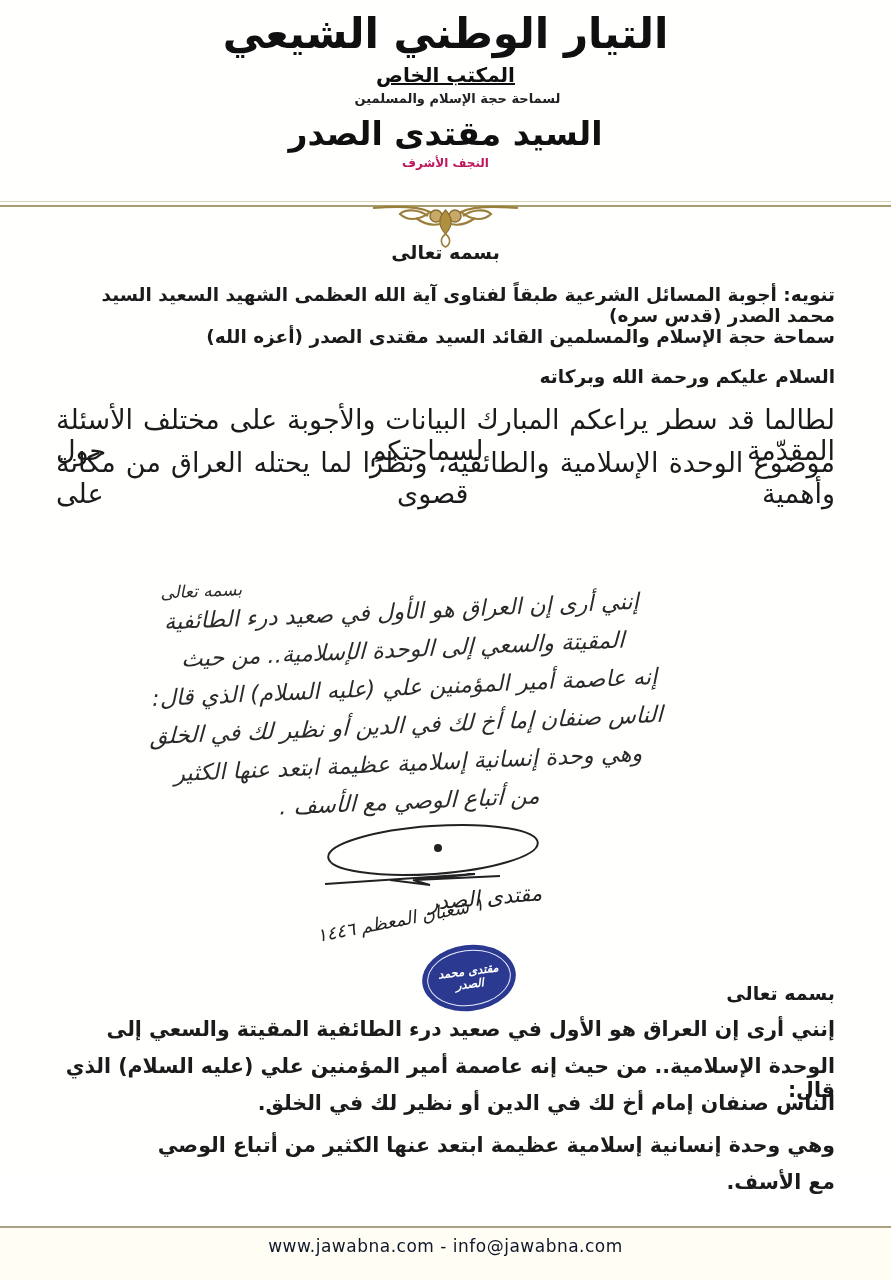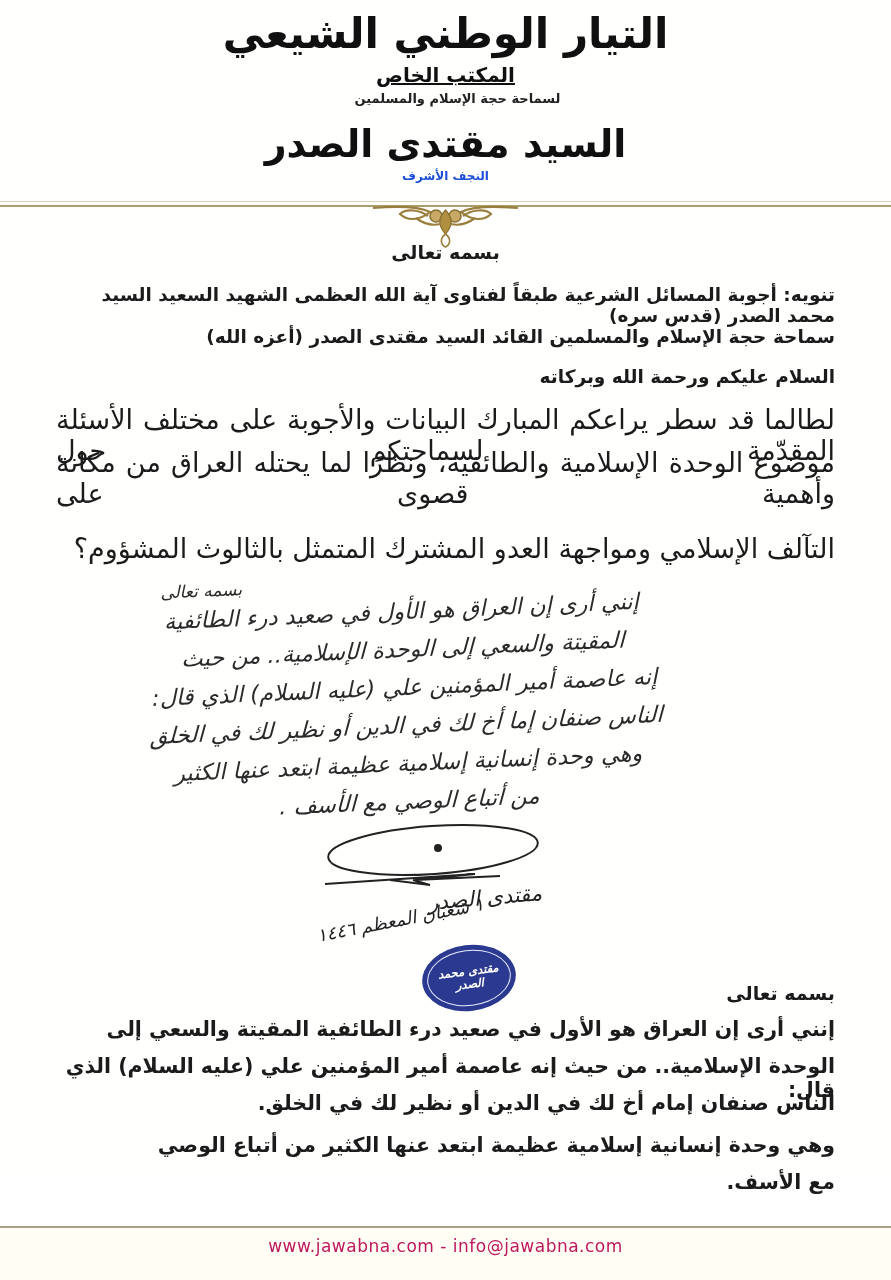--- a/index.html
+++ b/index.html
@@ -8,22 +8,22 @@
     font-family:"DejaVu Sans",sans-serif;color:#1b1b1b;position:relative;
   }
   .page{position:relative;width:891px;height:1176px;background:#fffffe;}
 
   
   .header{position:absolute;top:6px;left:0;width:100%;text-align:center;color:#101010;}
   .hdr-org{font-size:42px;font-weight:bold;letter-spacing:1px;line-height:1.35;
     font-family:"DejaVu Serif","DejaVu Sans",serif;}
   .hdr-office{font-size:20px;font-weight:bold;font-family:"DejaVu Serif","DejaVu Sans",serif;text-decoration:underline;}
   .hdr-office-sub{font-size:13px;font-weight:bold;margin-top:4px;color:#222;margin-left:24px;}
-  .hdr-leader{font-size:38px;font-weight:bold;margin-top:15px;font-family:"DejaVu Serif","DejaVu Sans",serif;}
-  .hdr-city{font-size:12px;font-weight:bold;margin-top:3px;color:#1d4ed8;}
+  .hdr-leader{font-size:33px;font-weight:bold;margin-top:8px;font-family:"DejaVu Serif","DejaVu Sans",serif;}
+  .hdr-city{font-size:12px;font-weight:bold;margin-top:3px;color:#be185d;}
 
   
   .rule{position:absolute;left:0;top:201px;width:891px;height:3px;
     border-top:1px solid #d9d2b8;border-bottom:2px solid #a99d6e;}
   .ornament{position:absolute;top:204px;left:368px;width:155px;height:44px;}
 
   
   .b-basmala{position:absolute;top:241px;left:0;width:100%;text-align:center;
     font-size:19px;font-weight:bold;}
   .b-line{position:absolute;right:56px;left:57px;font-size:18.5px;font-weight:bold;text-align:right;}
@@ -64,21 +64,21 @@
   .t0{top:1017px;} .t1{top:1054px;} .t2{top:1091px;} .t3{top:1133px;} .t4{top:1170px;}
   .signer{position:absolute;top:1229px;left:105px;width:175px;text-align:center;}
   .signer-name{font-size:17.5px;font-weight:bold;letter-spacing:1px;}
   .signer-date{font-size:13.5px;font-weight:bold;margin-top:6px;}
 
   
   .footer-rule{position:absolute;left:0;top:1226px;width:891px;height:0;
     border-top:2px solid #aaa083;}
   .footer-band{position:absolute;left:0;top:1228px;width:891px;height:52px;background:#fffdf4;}
   .footer-text{position:absolute;left:0;top:1236px;width:100%;text-align:center;
-    font-size:17px;color:#be185d;direction:ltr;letter-spacing:0.5px;}
+    font-size:17px;color:#0f172a;direction:ltr;letter-spacing:0.5px;}
 </style>
 </head>
 <body>
 
 <div class="page">
 
   <div class="header">
     <div class="hdr-org">التيار الوطني الشيعي</div>
     <div class="hdr-office">المكتب الخاص</div>
     <div class="hdr-office-sub">لسماحة حجة الإسلام والمسلمين</div>
@@ -100,21 +100,20 @@
     </g>
   </svg>
 
   <div class="b-basmala">بسمه تعالى</div>
   <div class="b-line notice">تنويه: أجوبة المسائل الشرعية طبقاً لفتاوى آية الله العظمى الشهيد السعيد السيد محمد الصدر (قدس سره)</div>
   <div class="b-line addressee">سماحة حجة الإسلام والمسلمين القائد السيد مقتدى الصدر (أعزه الله)</div>
   <div class="b-line greeting">السلام عليكم ورحمة الله وبركاته</div>
 
   <div class="q-line q0">لطالما قد سطر يراعكم المبارك البيانات والأجوبة على مختلف الأسئلة المقدّمة لسماحتكم حول</div>
   <div class="q-line q1">موضوع الوحدة الإسلامية والطائفية، ونظرًا لما يحتله العراق من مكانة وأهمية قصوى على</div>
-  <div class="q-line q3">التآلف الإسلامي ومواجهة العدو المشترك المتمثل بالثالوث المشؤوم؟</div>
 
   <div class="hand">
     <div class="h-open">بسمه تعالى</div>
     <div class="h-line">إنني أرى إن العراق هو الأول في صعيد درء الطائفية</div>
     <div class="h-line">المقيتة والسعي إلى الوحدة الإسلامية.. من حيث</div>
     <div class="h-line">إنه عاصمة أمير المؤمنين علي (عليه السلام) الذي قال:</div>
     <div class="h-line">الناس صنفان إما أخ لك في الدين أو نظير لك في الخلق</div>
     <div class="h-line">وهي وحدة إنسانية إسلامية عظيمة ابتعد عنها الكثير</div>
     <div class="h-line">من أتباع الوصي مع الأسف .</div>
   </div>

